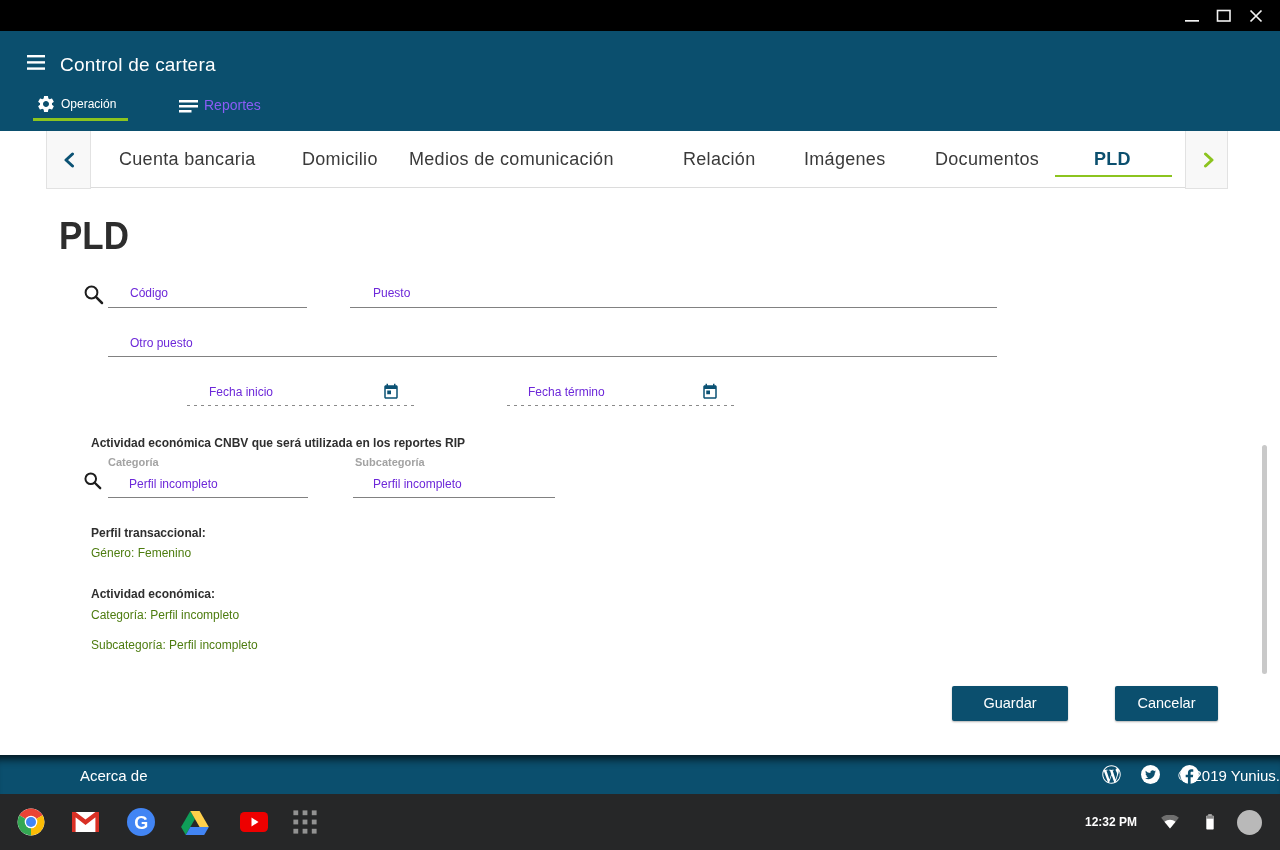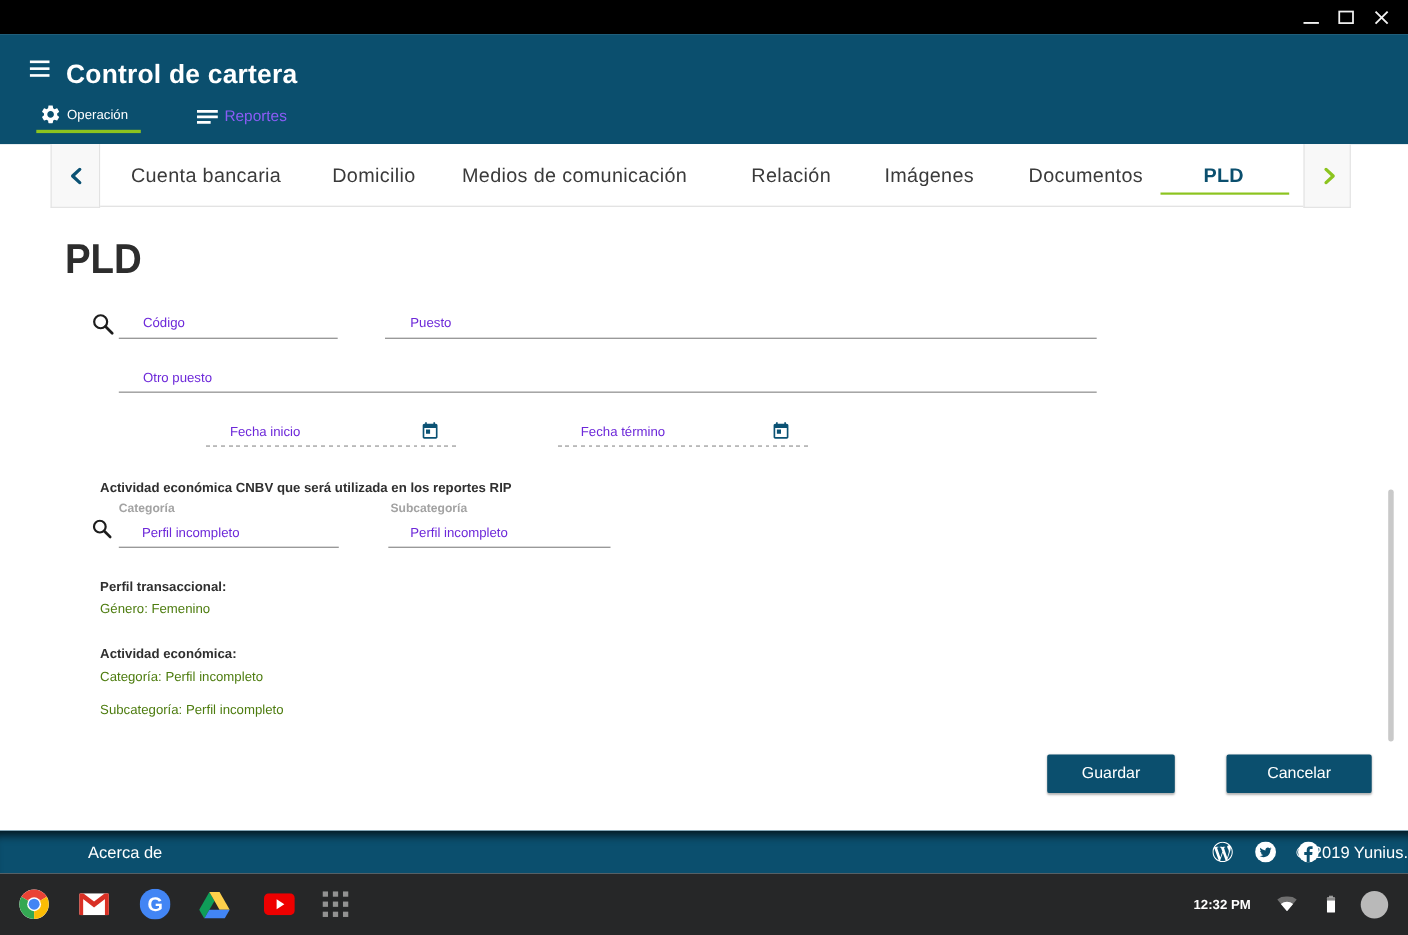--- a/index.html
+++ b/index.html
@@ -5,21 +5,21 @@
 * { margin:0; padding:0; box-sizing:border-box; }
 html,body { width:1280px; height:850px; overflow:hidden; font-family:"Liberation Sans", sans-serif; background:#fff; }
 .abs { position:absolute; }
 #stage { position:relative; width:1280px; height:850px; background:#fff; }
 
 
 #topbar { left:0; top:0; width:1280px; height:31px; background:#000; }
 
 
 #header { left:0; top:31px; width:1280px; height:100px; background:#0b4f6e; }
-#title { left:60px; top:54px; font-size:24px; font-weight:bold; color:#fff; letter-spacing:0.2px; }
+#title { left:60px; top:54px; font-size:19px; font-weight:normal; color:#fff; letter-spacing:0.2px; }
 #oplabel { left:61px; top:97px; font-size:12px; color:#fff; }
 #replabel { left:204px; top:97px; font-size:14px; color:#8b5cf6; }
 #greenline1 { left:33px; top:118px; width:95px; height:2.5px; background:#8cc41f; }
 
 
 #lpad { left:46px; top:131px; width:45px; height:58px; background:#f8f8f8; border:1px solid #e2e2e2; border-top:none; }
 #rpad { left:1185px; top:131px; width:43px; height:58px; background:#f8f8f8; border:1px solid #e2e2e2; border-top:none; }
 #tabarea { left:91px; top:131px; width:1094px; height:57px; background:#fff; border-bottom:1px solid #dcdcdc; }
 .tab { top:149px; font-size:18px; letter-spacing:0.3px; color:#3a3a3a; white-space:nowrap; }
 #tab-pld { color:#0b4f6e; font-weight:bold; }
@@ -85,21 +85,21 @@
   <div class="abs" id="lpad"></div>
   <div class="abs" id="rpad"></div>
   <svg class="abs" style="left:62px;top:152px" width="14" height="16" viewBox="0 0 14 16">
     <path d="M10.5 2 L4 8 L10.5 14" fill="none" stroke="#0b5274" stroke-width="3" stroke-linecap="round" stroke-linejoin="round"></path>
   </svg>
   <svg class="abs" style="left:1202px;top:152px" width="14" height="16" viewBox="0 0 14 16">
     <path d="M3.5 2 L10 8 L3.5 14" fill="none" stroke="#8cc41f" stroke-width="3" stroke-linecap="round" stroke-linejoin="round"></path>
   </svg>
   <div class="abs tab" style="left:119px">Cuenta bancaria</div>
   <div class="abs tab" style="left:302px">Domicilio</div>
-  <div class="abs tab" style="left:420px">Medios de comunicación</div>
+  <div class="abs tab" style="left:409px">Medios de comunicación</div>
   <div class="abs tab" style="left:683px">Relación</div>
   <div class="abs tab" style="left:804px">Imágenes</div>
   <div class="abs tab" style="left:935px">Documentos</div>
   <div class="abs tab" id="tab-pld" style="left:1094px">PLD</div>
   <div class="abs" id="pldline"></div>
 
   <div class="abs" id="h1pld">PLD</div>
 
   <svg class="abs" style="left:84px;top:285px" width="20" height="20" viewBox="0 0 20 20">
     <circle cx="7.5" cy="7.5" r="5.9" fill="none" stroke="#1d1d1d" stroke-width="2"></circle>
@@ -136,21 +136,21 @@
   <div class="abs flabel" style="left:353px;top:477px">Perfil incompleto</div>
   <div class="abs uline" style="left:353px;top:497px;width:202px"></div>
 
   <div class="abs bold13" style="left:91px;top:526px">Perfil transaccional:</div>
   <div class="abs txt14" style="left:91px;top:546px">Género: Femenino</div>
   <div class="abs bold13" style="left:91px;top:587px">Actividad económica:</div>
   <div class="abs txt14" style="left:91px;top:608px">Categoría: Perfil incompleto</div>
   <div class="abs txt14" style="left:91px;top:638px">Subcategoría: Perfil incompleto</div>
 
   <div class="abs btn" style="left:952px;width:116px">Guardar</div>
-  <div class="abs btn" style="left:1115px;width:132px">Cancelar</div>
+  <div class="abs btn" style="left:1115px;width:103px">Cancelar</div>
 
   <div class="abs" id="thumb"></div>
 
   <div class="abs" id="footer">
     <div class="ftxt" style="left:80px">Acerca de</div>
     <div class="ftxt" style="left:0;width:1280px;text-align:right">© 2019 Yunius.</div>
   </div>
 
   <svg class="abs" style="left:1102px;top:765px" width="19" height="19" viewBox="0 0 512 512">
     <path fill="#fff" d="M256 8C119.3 8 8 119.2 8 256c0 136.7 111.3 248 248 248s248-111.3 248-248C504 119.2 392.7 8 256 8zM33 256c0-32.3 6.9-63 19.3-90.7l106.4 291.4C84.3 420.5 33 344.2 33 256zm223 223c-21.9 0-43-3.2-63-9.1l66.9-194.4 68.5 187.8c.5 1.1 1 2.1 1.6 3.1-23.1 8.1-48 12.6-74 12.6zm30.7-327.5c13.4-.7 25.5-2.1 25.5-2.1 12-1.4 10.6-19.1-1.4-18.4 0 0-36.1 2.8-59.4 2.8-21.9 0-58.7-2.8-58.7-2.8-12-.7-13.4 17.7-1.4 18.4 0 0 11.4 1.4 23.4 2.1l34.7 95.2L200.6 393l-81.2-241.5c13.4-.7 25.5-2.1 25.5-2.1 12-1.4 10.6-19.1-1.4-18.4 0 0-36.1 2.8-59.4 2.8-4.2 0-9.1-.1-14.4-.3C109.6 73 178.1 33 256 33c58 0 110.9 22.2 150.6 58.5-1-.1-1.9-.2-2.9-.2-21.9 0-37.4 19.1-37.4 39.6 0 18.4 10.6 33.9 21.9 52.3 8.5 14.8 18.4 33.9 18.4 61.5 0 19.1-7.3 41.2-17 72.1l-22.2 74.3-80.7-239.6zm81.4 297.2l68.1-196.9c12.7-31.8 17-57.2 17-79.9 0-8.2-.5-15.8-1.5-22.9 17.4 31.8 27.3 68.2 27.3 107 0 82.3-44.6 154.1-110.9 192.7z"></path>

